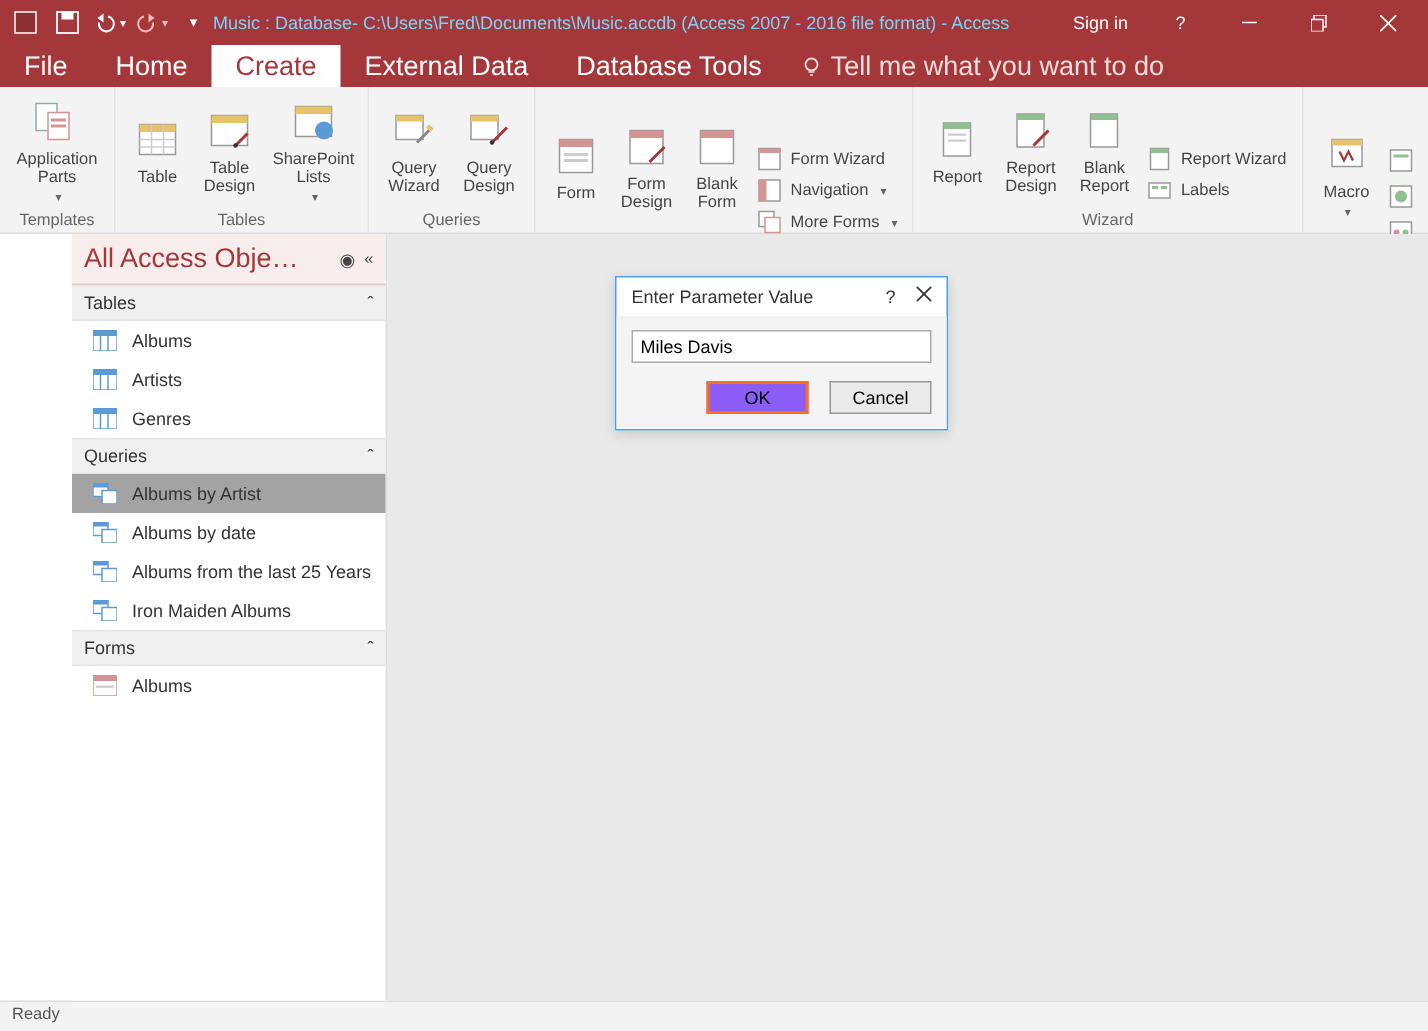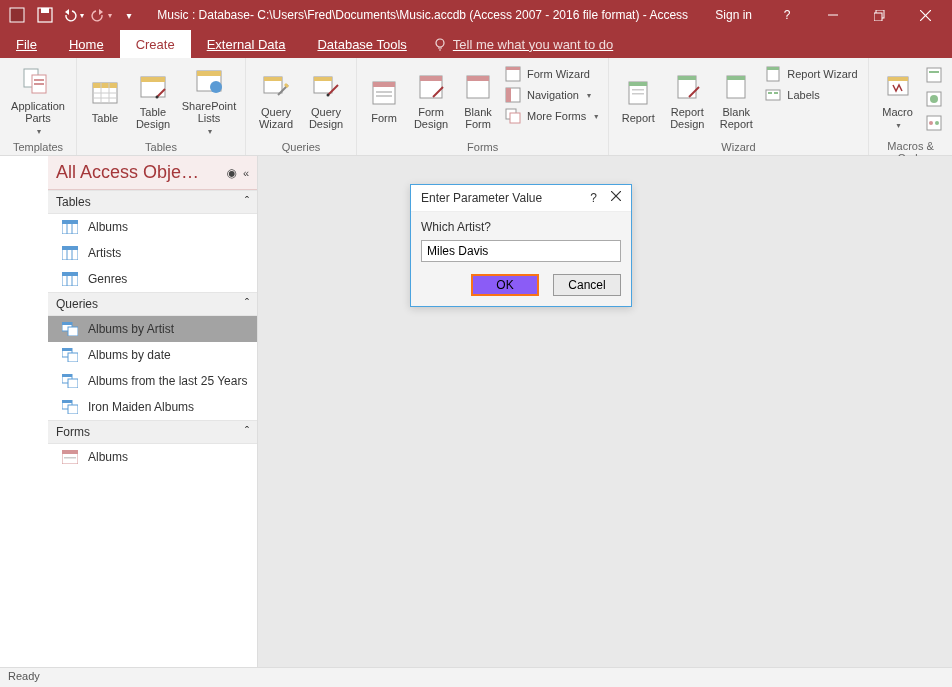--- a/index.html
+++ b/index.html
@@ -1,37 +1,37 @@
 <!DOCTYPE html>
 <html><head>
 <meta charset="utf-8">
 <style>
 * { box-sizing: border-box; margin: 0; padding: 0; font-family: "Segoe UI", Tahoma, sans-serif; }
 body { width: 952px; height: 687px; background: #fff; overflow: hidden; font-size: 12px; color: #444; }
 
 .titlebar { height: 30px; background: #a4373a; display: flex; align-items: center; color: #fff; padding: 0 4px; font-size: 12px; }
 .titlebar .qat { display: flex; align-items: center; gap: 2px; }
 .titlebar .qat .btn { width: 26px; height: 26px; display: flex; align-items: center; justify-content: center; }
-.titlebar .title-txt { flex: 1; text-align: center; font-size: 12px; color: #ffffff; }
+.titlebar .title-txt { flex: 1; font-size: 12px; color: #7dd3fc; }
 .titlebar .right { display: flex; align-items: center; gap: 0; }
 .titlebar .right .lbl { padding: 0 12px; }
 .titlebar .right .win { width: 46px; height: 30px; display: flex; align-items: center; justify-content: center; }
 
-.tabs { height: 28px; background: #a4373a; display: flex; align-items: stretch; color: #fff; font-size: 13px; text-decoration: underline; }
+.tabs { height: 28px; background: #a4373a; display: flex; align-items: stretch; color: #fff; font-size: 18px; }
 .tabs .tab { padding: 0 16px; display: flex; align-items: center; cursor: pointer; }
 .tabs .tab.active { background: #fff; color: #a4373a; }
 .tabs .tell { display: flex; align-items: center; gap: 6px; color: #f0dcdc; margin-left: 10px; }
 
 .ribbon { height: 98px; background: #f3f3f3; border-bottom: 1px solid #ddd; display: flex; }
 .group { border-right: 1px solid #e4e4e4; padding: 4px 6px 2px; display: flex; flex-direction: column; }
 .group .controls { flex: 1; display: flex; gap: 2px; }
 .group .glabel { text-align: center; font-size: 11px; color: #666; padding-top: 2px; }
 .bigbtn { width: 54px; display: flex; flex-direction: column; align-items: center; justify-content: center; padding: 2px 0; cursor: pointer; font-size: 11px; color: #444; text-align: center; gap: 3px; }
 .bigbtn .ic { width: 32px; height: 32px; display: flex; align-items: center; justify-content: center; }
-.smallcol { display: flex; flex-direction: column; gap: 1px; padding: 2px 0; }
+.smallcol { display: flex; flex-direction: column; gap: 1px; padding: 2px 0; margin-top: 32px; }
 .smallbtn { display: flex; align-items: center; gap: 6px; padding: 2px 4px; font-size: 11px; color: #444; cursor: pointer; white-space: nowrap; }
 .smallbtn .ic { width: 16px; height: 16px; display: flex; align-items: center; justify-content: center; }
 
 .body { display: flex; height: calc(687px - 30px - 28px - 98px - 20px); margin-left: 48px; }
 .navpane { width: 210px; border-right: 1px solid #ddd; background: #fff; display: flex; flex-direction: column; }
 .navhead { background: #f7eded; color: #a4373a; font-size: 18px; padding: 6px 8px; display: flex; align-items: center; justify-content: space-between; border-bottom: 1px solid #e5caca; }
 .navhead .cc { display: flex; gap: 6px; align-items: center; color: #444; }
 .searchrow { display: flex; align-items: center; border-bottom: 1px solid #e5e5e5; }
 .searchrow input { flex: 1; border: none; padding: 4px 6px; font-size: 12px; font-style: italic; color: #888; outline: none; }
 .searchrow .sic { width: 22px; text-align: center; color: #a4373a; }
@@ -512,21 +512,20 @@
           <span>?</span>
           <span>
               <svg width="10" height="10">
                 <line x1="0" y1="0" x2="10" y2="10" stroke="#333" stroke-width="1.2"></line>
                 <line x1="10" y1="0" x2="0" y2="10" stroke="#333" stroke-width="1.2"></line>
               </svg>
             </span>
         </span>
       </div>
       <div class="dlg-body">
-        <div class="prompt">Which Artist?</div>
         <input type="text" value="Miles Davis" style="">
         <div class="dlg-btns">
           <button class="primary">OK</button>
           <button>Cancel</button>
         </div>
       </div>
     </div>
   </div>
 </div>
 

